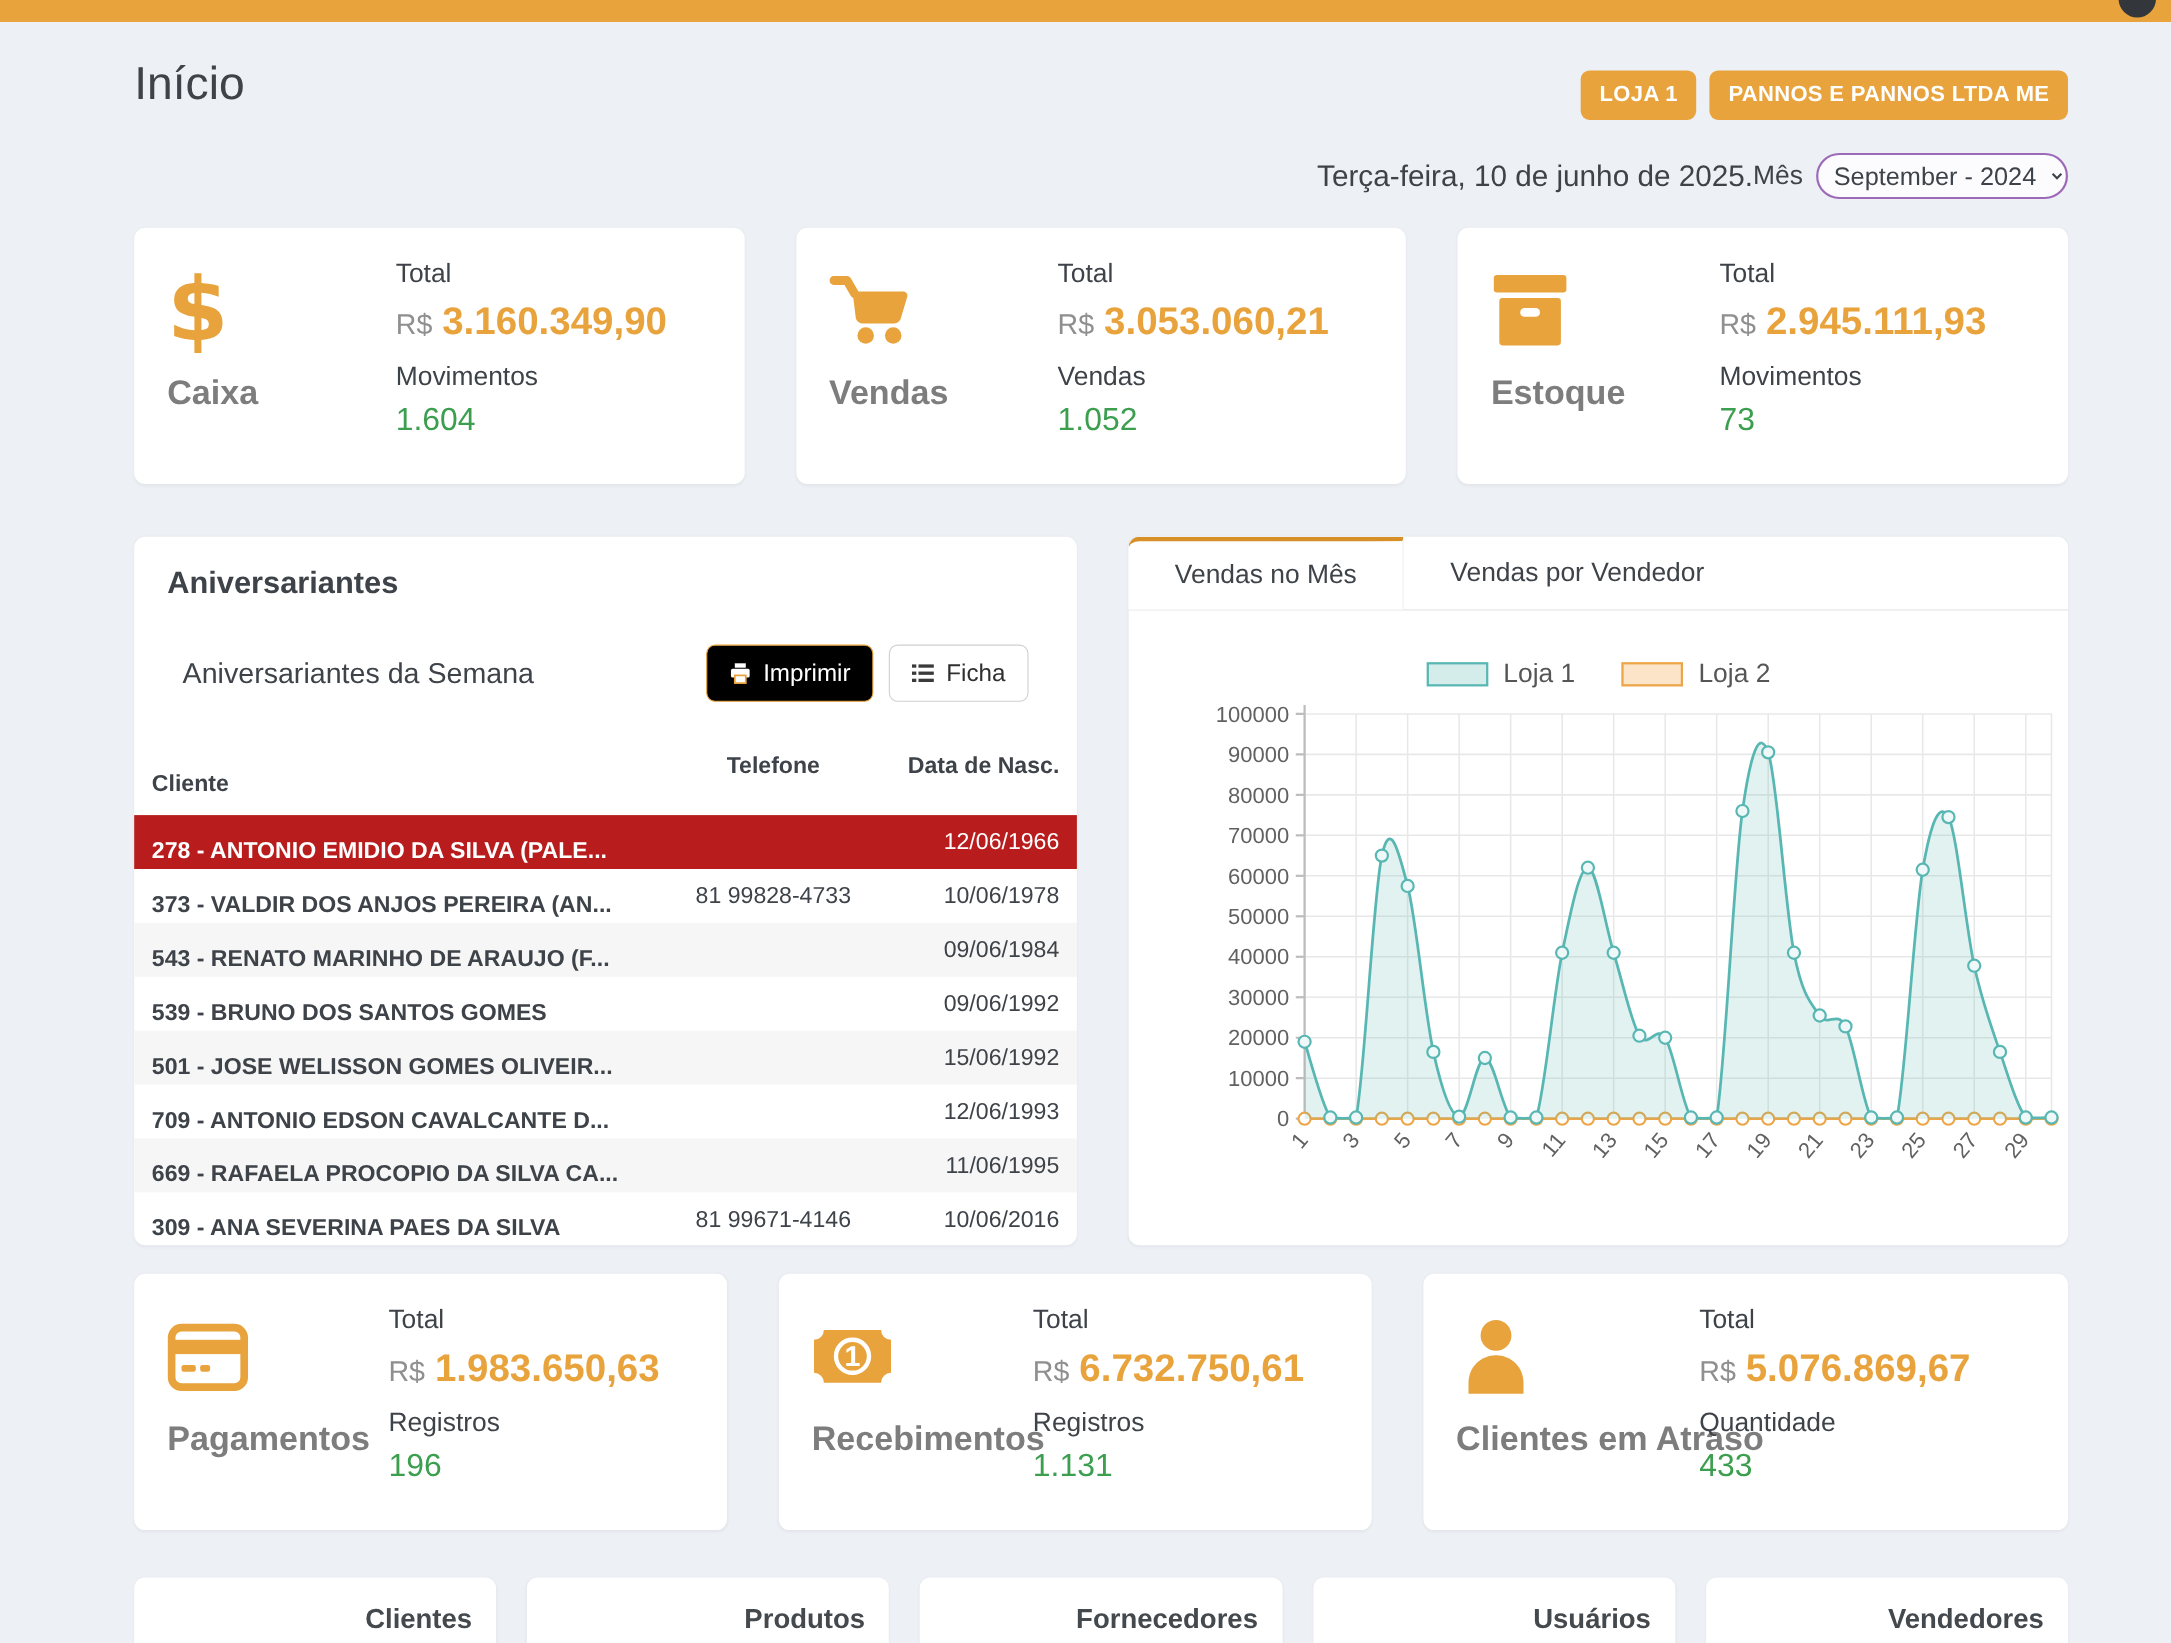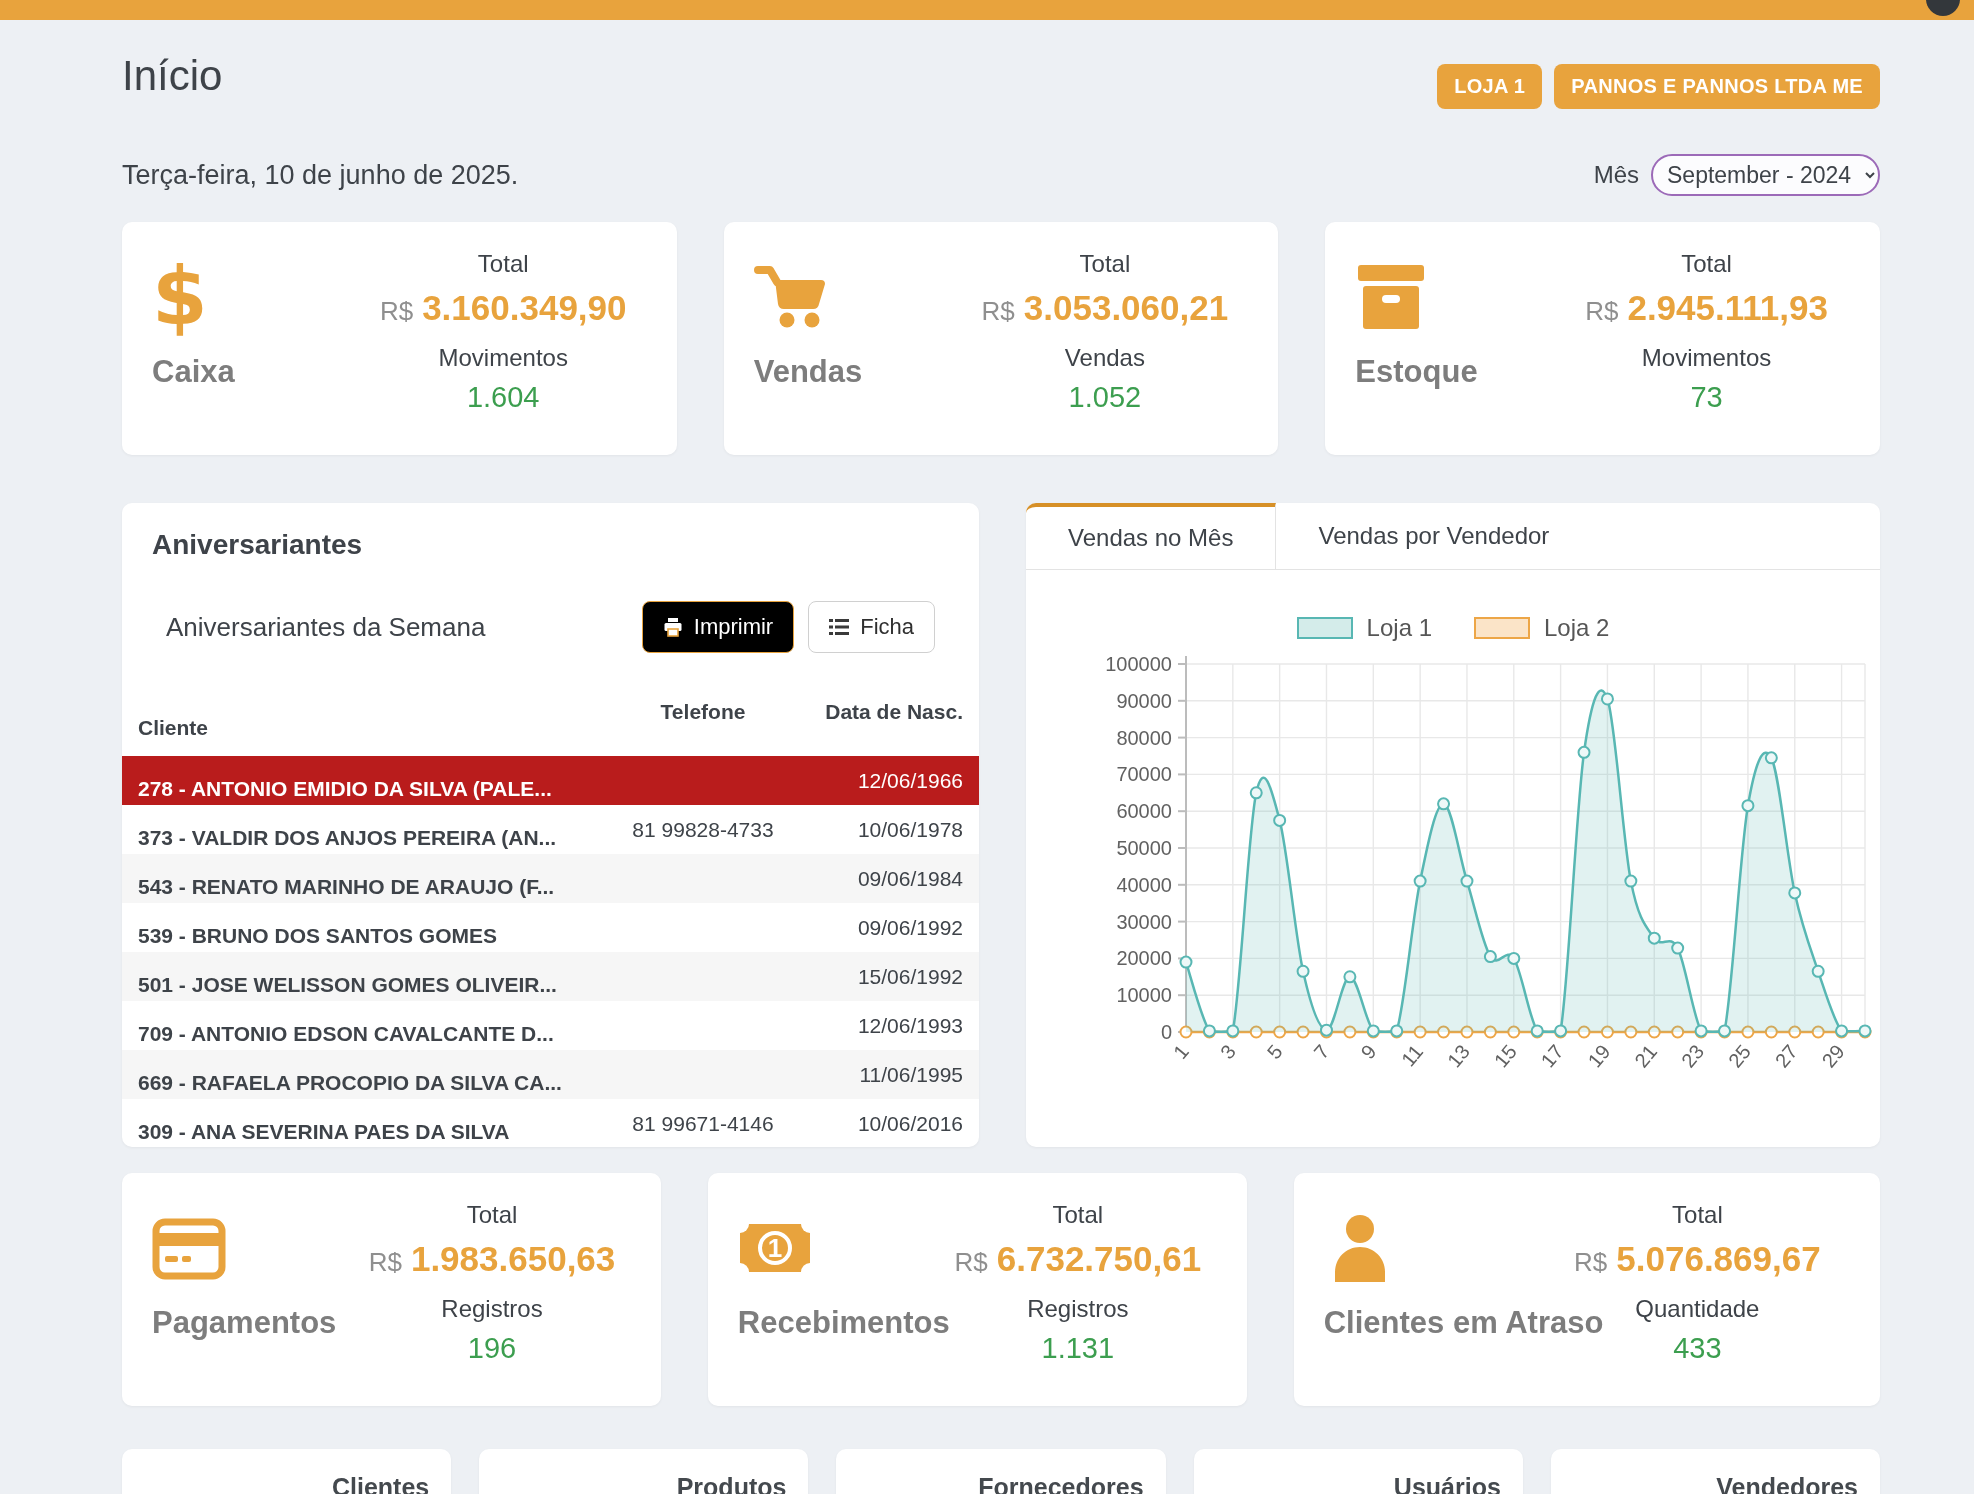--- a/index.html
+++ b/index.html
@@ -15,36 +15,36 @@
   .page { padding:0 94px 0 122px; }
 
   
   .header-row { display:flex; justify-content:space-between; margin-top:28px; }
   .page-title { font-size:42px; font-weight:400; color:#3e4349; line-height:1.35; }
   .badges { display:flex; gap:12px; margin-top:16px; }
   .badge { background:#e8a33d; color:#fff; font-weight:700; font-size:20px;
     padding:11px 17px; border-radius:8px; letter-spacing:.3px; border:none; cursor:pointer;
     font-family:inherit; }
 
-  .date-row { display:flex; justify-content:space-between; align-items:center; margin-top:45px; }
+  .date-row { display:flex; justify-content:flex-end; align-items:center; margin-top:30px; }
   .current-date { font-size:27px; }
   .month-picker { display:flex; align-items:center; gap:12px; font-size:24px; }
   .month-picker select { font-family:inherit; font-size:23px; color:#3e4349;
     padding:5px 10px; border:2px solid #9c6ab8; border-radius:21px; background:#fcfcfe; }
 
   
   .cards-row { display:flex; gap:47px; margin-top:26px; }
   .stat-card { flex:1; background:#fff; border-radius:10px; height:233px;
     padding:26px 30px 24px; display:flex; box-shadow:0 1px 3px rgba(0,0,0,.05); }
   .stat-left { width:42%; display:flex; flex-direction:column; }
   .icon-box { height:90px; display:flex; align-items:center; margin-top:4px; }
   .dollar-glyph { font-size:80px; font-weight:700; color:#e8a33d; line-height:.9;
     font-family:"DejaVu Sans",sans-serif; }
   .stat-label { font-size:31px; font-weight:700; color:#7d7d7d; margin-top:12px; white-space:nowrap; }
-  .stat-right { flex:1; text-align:center; display:flex; flex-direction:column; }
+  .stat-right { flex:1; text-align:left; display:flex; flex-direction:column; }
   .total-label { font-size:24px; color:#3e4349; margin-top:2px; }
   .amount-row { margin-top:10px; white-space:nowrap; }
   .currency { font-size:26px; color:#8f8f8f; margin-right:9px; }
   .amount { font-size:35px; font-weight:700; color:#e8a33d;margin-top:40px; }
   .count-label { font-size:24px; color:#3e4349; margin-top:16px; }
   .count { font-size:29px; color:#3c9e4f; margin-top:9px; }
 
   
   .panels-row { display:flex; gap:47px; margin-top:48px; height:644px; }
   .panel { background:#fff; border-radius:10px; box-shadow:0 1px 3px rgba(0,0,0,.05); }

